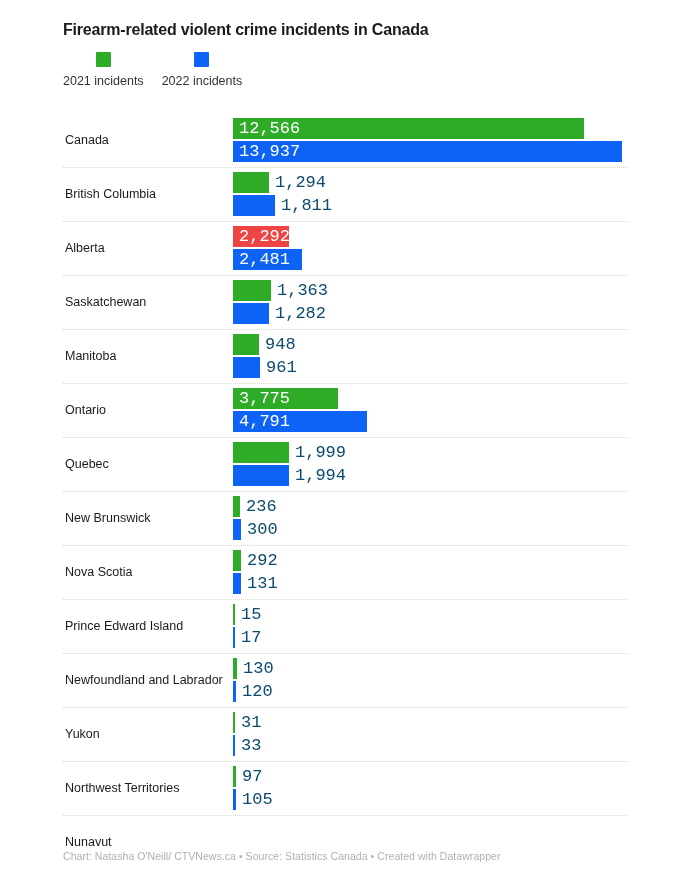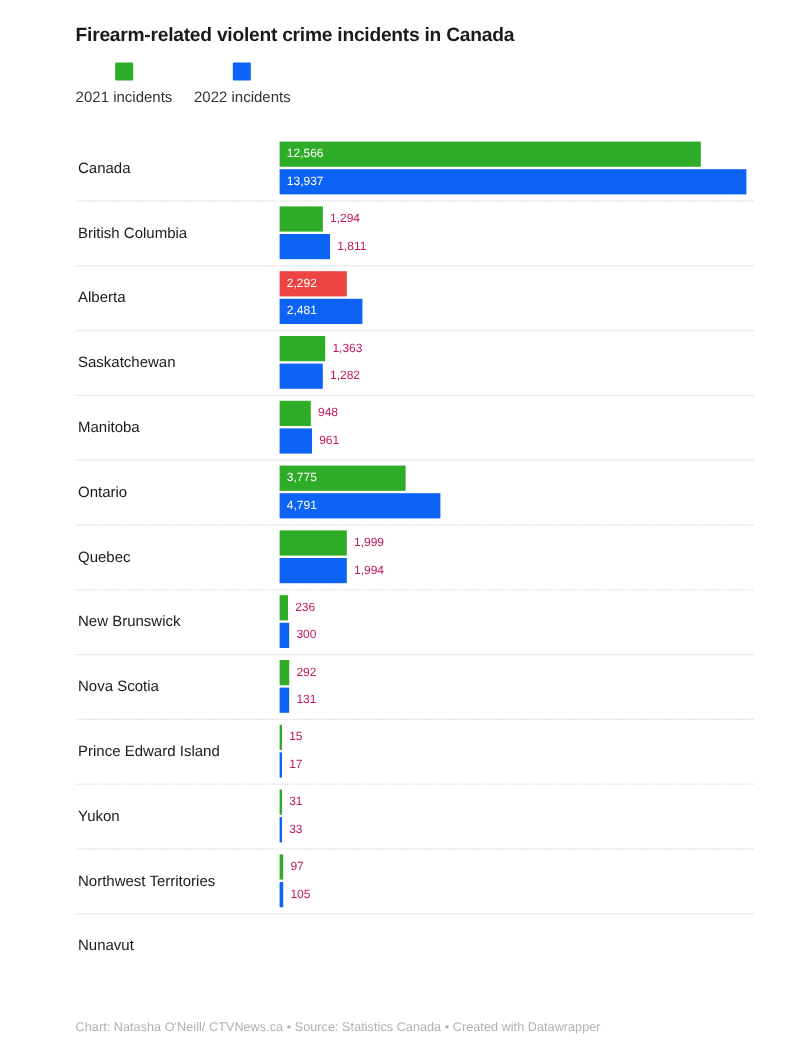--- a/index.html
+++ b/index.html
@@ -98,34 +98,35 @@
     align-items: center;
   }
   .bar-line.y2021 { top: 5px; }
   .bar-line.y2022 { top: 28px; }
   .bar {
     height: 21px;
     min-width: 1px;
     display: block;
   }
   .bar-value {
-    font-size: 10px;
+    font-size: 17px;
     line-height: 21px;
     white-space: nowrap;
     padding: 0 0 0 6px;
+    font-family: Liberation Mono, monospace;
   }
   .bar-value.inside {
     position: absolute;
     left: 6px;
     top: 0;
     color: #ffffff;
     padding: 0;
   }
   .bar-value.outside {
-    color: #be185d;
+    color: #0c4a6e;
   }
   .footer {
     position: absolute;
     left: 63px;
     bottom: 18px;
     font-size: 10.5px;
     color: #b0b0b0;
     line-height: 14px;
     letter-spacing: 0.05px;
     margin-top: 39px;
@@ -290,20 +291,34 @@
             <span class="bar-value outside">15</span>
           </div>
           <div class="bar-line y2022">
             <span class="bar" title="Prince Edward Island 2022 incidents: 17" style="width: 2px; background: rgb(12, 99, 245);"></span>
             <span class="bar-value outside">17</span>
           </div>
         </div>
       </div>
       <div class="row">
         <div class="sep"></div>
+        <div class="row-label">Newfoundland and Labrador</div>
+        <div class="bars">
+          <div class="bar-line y2021">
+            <span class="bar" title="Newfoundland and Labrador 2021 incidents: 130" style="width: 4px; background: rgb(46, 171, 39);"></span>
+            <span class="bar-value outside">130</span>
+          </div>
+          <div class="bar-line y2022">
+            <span class="bar" title="Newfoundland and Labrador 2022 incidents: 120" style="width: 3px; background: rgb(12, 99, 245);"></span>
+            <span class="bar-value outside">120</span>
+          </div>
+        </div>
+      </div>
+      <div class="row">
+        <div class="sep"></div>
         <div class="row-label">Yukon</div>
         <div class="bars">
           <div class="bar-line y2021">
             <span class="bar" title="Yukon 2021 incidents: 31" style="width: 2px; background: rgb(46, 171, 39);"></span>
             <span class="bar-value outside">31</span>
           </div>
           <div class="bar-line y2022">
             <span class="bar" title="Yukon 2022 incidents: 33" style="width: 2px; background: rgb(12, 99, 245);"></span>
             <span class="bar-value outside">33</span>
           </div>

